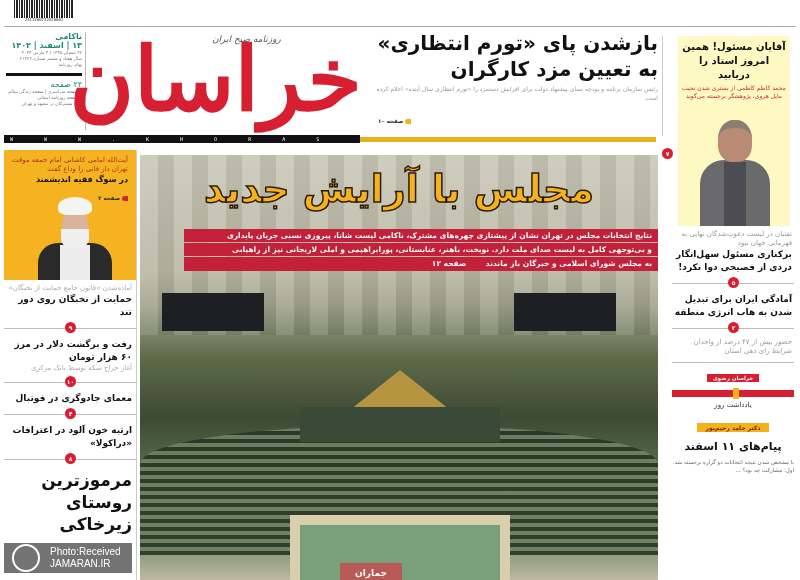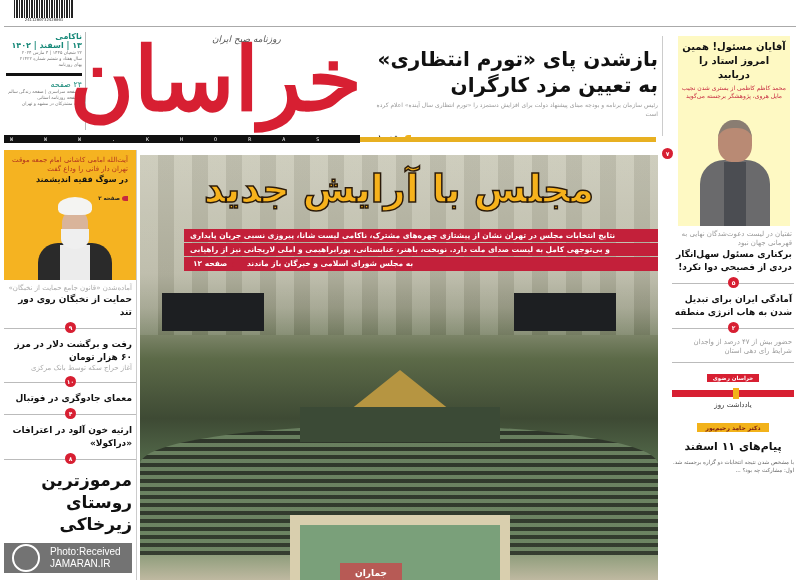--- a/index.html
+++ b/index.html
@@ -18,21 +18,21 @@
   .info .small { font-size: 4.5px; color: #777; line-height: 6px; }
   .info .thick { height: 3px; background: #111; margin: 5px 0 4px; }
   .info .pages { font-size: 8px; color: #1a8a7a; font-weight: normal; }
   .info-divider { position: absolute; left: 85px; top: 32px; width: 1px; height: 98px; background: #bbb; }
 
   .logo { position: absolute; left: 92px; top: 26px; width: 270px; height: 106px; color: #d71f32;
     font-family: "DejaVu Serif", serif; font-size: 88px; font-weight: bold; line-height: 106px; text-align: center; }
   .logo-sub { position: absolute; left: 212px; top: 34px; font-size: 9px; color: #555; font-style: italic; }
 
   
-  .lead { position: absolute; left: 368px; top: 46px; width: 290px; text-align: right; }
+  .lead { position: absolute; left: 368px; top: 30px; width: 290px; text-align: right; }
   .lead h1 { font-size: 20px; font-weight: bold; line-height: 26px; color: #111; }
   .lead p { font-size: 6px; color: #999; line-height: 9px; margin-top: 2px; }
   .page-ref { font-size: 5.5px; color: #222; font-weight: bold; direction: rtl; display: inline-block; }
   .page-ref .mark { display: inline-block; width: 6px; height: 5px; background: #f2b21a; border-radius: 50% 0 0 50%; margin-left: 2px; vertical-align: middle; }
   .lead .page-ref { position: absolute; left: 10px; top: 88px; }
 
   .url-bar { position: absolute; left: 4px; top: 135px; width: 356px; height: 8px; background: #111; color: #fff;
     font-size: 5px; letter-spacing: 14px; line-height: 8px; direction: ltr; text-align: left; padding-left: 6px; overflow: hidden; font-family: "DejaVu Sans Mono", monospace; }
   .yellow-bar { position: absolute; left: 360px; top: 137px; width: 296px; height: 5px; background: #e8b021; }
   .v-rule { position: absolute; left: 662px; top: 36px; width: 1px; height: 100px; background: #ccc; }
@@ -86,21 +86,21 @@
     background: repeating-linear-gradient(90deg, rgba(255,255,255,0.10) 0 18px, rgba(0,0,0,0.06) 18px 34px); }
   .main .screen-l { position: absolute; left: 22px; top: 138px; width: 102px; height: 38px; background: #1d1f22; }
   .main .screen-r { position: absolute; right: 42px; top: 138px; width: 102px; height: 38px; background: #1d1f22; }
   .main .podium { position: absolute; left: 210px; top: 215px; width: 100px; height: 40px; background: #b69541; clip-path: polygon(50% 0, 100% 100%, 0 100%); }
   .main .dais { position: absolute; left: 160px; top: 252px; width: 200px; height: 35px; background: #3b4a36; }
   .main .seats { position: absolute; left: 0; right: 0; top: 270px; height: 130px;
     background: repeating-linear-gradient(0deg, #2c3328 0 4px, #6c8362 4px 8px); border-radius: 50% 50% 0 0 / 30% 30% 0 0; opacity: 0.9; }
   .main .floor { position: absolute; left: 150px; top: 360px; width: 220px; height: 65px; background: #7aa07a; border: 10px solid #d9cfae; border-bottom: none; }
   .main .headline { position: absolute; left: 0; right: 0; top: 6px; text-align: center; font-size: 38px; font-weight: bold; color: #f6b21c;
     -webkit-text-stroke: 1.5px #2a1a0a; line-height: 56px; font-family: "DejaVu Sans", sans-serif; }
-  .main .summary { position: absolute; left: 0; right: 0; top: 74px; text-align: left; padding-left: 44px; }
+  .main .summary { position: absolute; left: 0; right: 0; top: 74px; text-align: right; padding-left: 44px; }
   .main .summary span { background: #c3203a; color: #fff; font-size: 7.5px; line-height: 13px; padding: 0 3px; font-weight: bold; }
   .main .summary .ln { display: block; margin-bottom: 1px; }
   .main .summary .page-ref { color: #fff; font-size: 5.5px; }
   .stamp { position: absolute; left: 200px; top: 408px; width: 62px; height: 20px; background: rgba(210,60,70,0.7); color: #fff; font-size: 9px; text-align: center; line-height: 20px; font-weight: bold; }
 </style>
 </head>
 <body>
 
 <div class="barcode"></div>
 <div class="barcode-num">2411200732420001</div>

